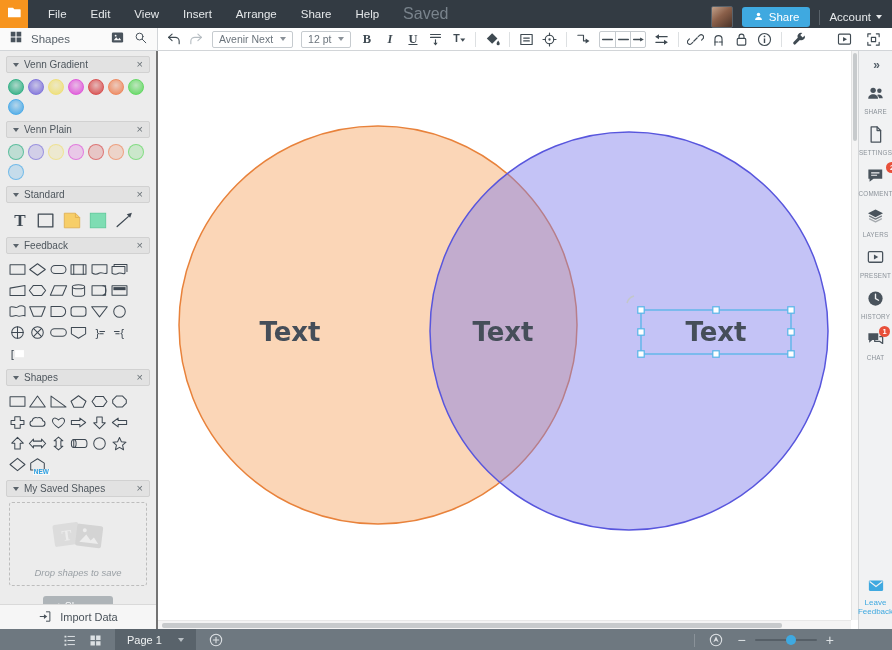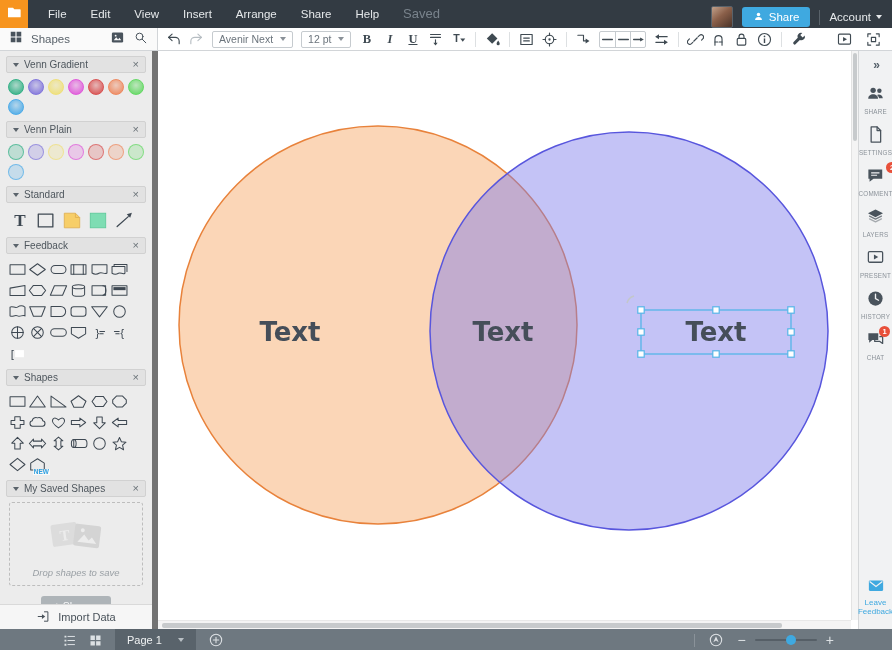--- a/index.html
+++ b/index.html
@@ -6,21 +6,21 @@
   html,body { background:#e0e0e0; }
   #app { width:892px; height:650px; position:relative; overflow:hidden;
          font-family:"Liberation Sans", sans-serif; background:#fff;
          -webkit-font-smoothing:antialiased; }
 
   
   .menu-bar { height:28px; background:var(--topbar,#333B43); display:flex; align-items:flex-end; position:relative; }
   .logo { width:28px; height:28px; background:var(--accent,#F7941E); display:flex; align-items:center; justify-content:center; flex:0 0 auto; }
   .menu-items { display:flex; margin-left:8px; }
   .menu-item { padding:0 12px; font-size:11.5px; line-height:28px; color:#E6E9EB; cursor:default; }
-  .saved { color:#79838C; font-size:13px; padding:0 12px; line-height:28px; }
+  .saved { color:#79838C; font-size:16px; padding:0 12px; line-height:28px; }
   .doc-title { position:absolute; left:50%; transform:translateX(-50%); font-size:12px; color:#FAFBFC; line-height:28px; white-space:nowrap; }
   .top-right { margin-left:auto; display:flex; align-items:center; gap:9px; padding-right:10px; }
   .avatar { width:22px; height:22px; border-radius:2px; border:1px solid #59626A;
             background:linear-gradient(140deg,#c2a18b 0%,#8a5f49 45%,#4a3227 100%); }
   .share-btn { background:var(--blue,#3FA9E0); color:#fff; font-size:11.5px; height:20px; border-radius:3px;
                display:flex; align-items:center; gap:5px; padding:0 11px; }
   .topbar-sep { width:1px; height:15px; background:#59626A; }
   .account { font-size:11.5px; color:#E6E9EB; display:flex; align-items:center; gap:5px; }
   .caret-down { width:0; height:0; border-left:3.5px solid transparent; border-right:3.5px solid transparent; border-top:4px solid currentColor; display:inline-block; }
 
@@ -41,21 +41,21 @@
   .tselect .caret-down { color:#8A9198; }
   .lineselect { border:1px solid #C6CBCF; border-radius:2px; height:17px; display:flex; align-items:center; margin:0 3px; }
   .lineselect .ls-cell { width:15px; height:100%; display:flex; align-items:center; justify-content:center; color:#3F4A52; }
   .lineselect .ls-cell + .ls-cell { border-left:1px solid #C6CBCF; }
   .toolbar-end { display:flex; align-items:center; gap:8px; padding-right:8px; color:var(--icon,#3F4A52); }
 
   
   .main { display:flex; height:578px; position:relative; }
 
   
-  .shapes-panel { width:158px; flex:0 0 auto; background:#ECECEC; border-right:6px solid #737373;
+  .shapes-panel { width:158px; flex:0 0 auto; background:#ECECEC; border-right:2px solid #737373;
                   display:flex; flex-direction:column; }
   .sections { flex:1; overflow:hidden; padding-top:2px; }
   .sec-header { margin:3px 6px 2px; background:#E2E2E2; border:1px solid #D1D1D1; border-radius:2px; height:17px;
                 display:flex; align-items:center; padding:0 6px; gap:5px; color:#4E565D; }
   .sec-caret { width:0; height:0; border-left:3px solid transparent; border-right:3px solid transparent; border-top:4px solid #5A636B; }
   .sec-title { flex:1; font-size:10px; }
   .sec-close { color:#6A7278; font-size:11px; line-height:1; }
   .swatch-grid { display:flex; flex-wrap:wrap; padding:4px 8px 3px; gap:4px 4px; }
   .swatch { width:16px; height:16px; border-radius:50%; }
   .icon-grid { display:flex; flex-wrap:wrap; padding:3px 7px 2px; color:#3E4852; }

